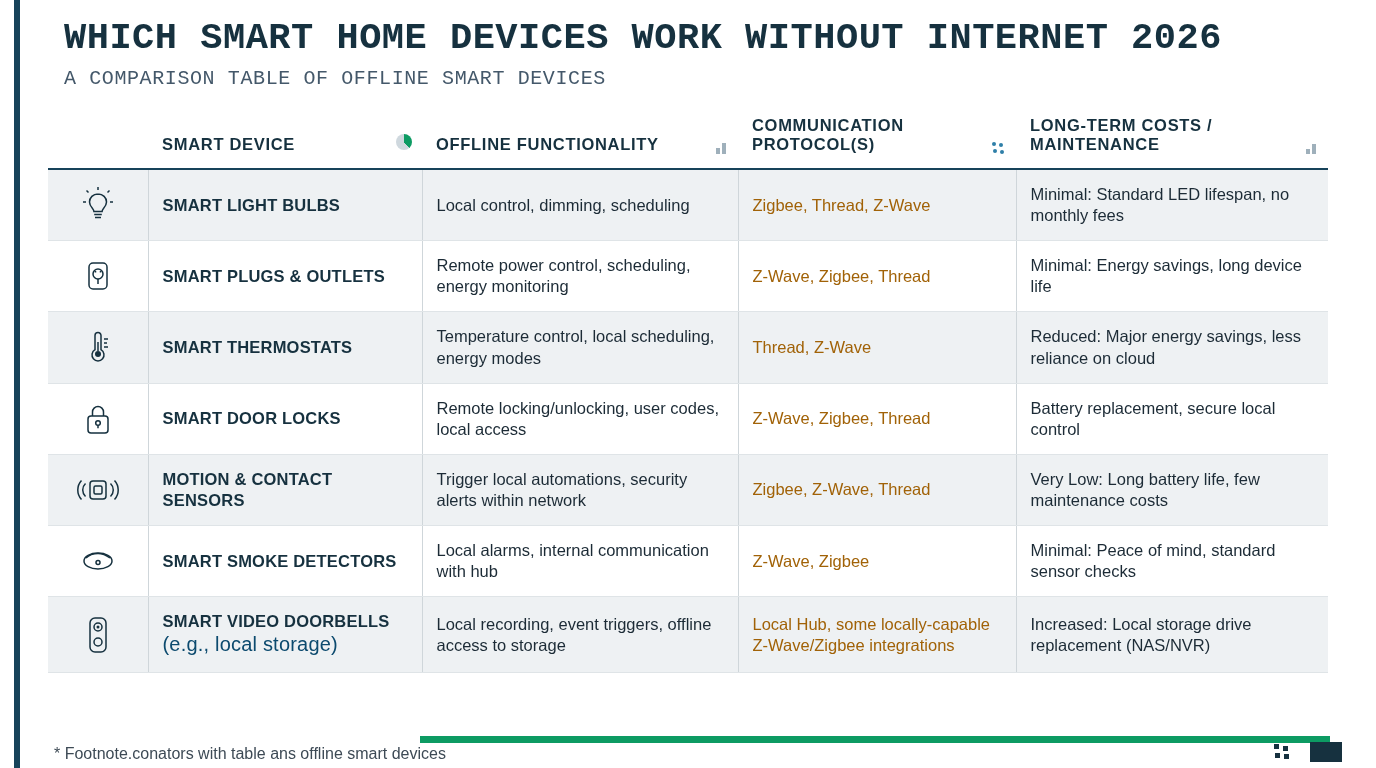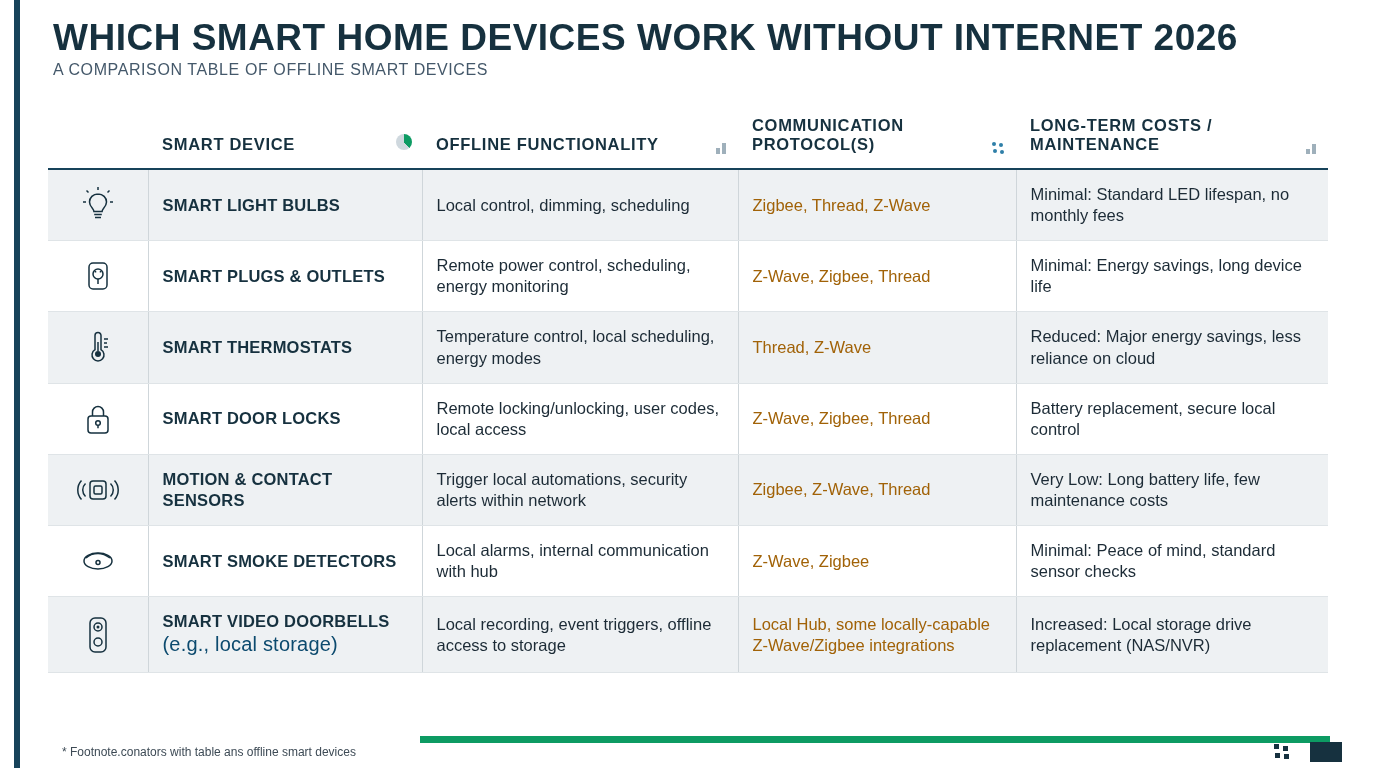--- a/index.html
+++ b/index.html
@@ -17,35 +17,36 @@
   }
   
   .left-rail {
     position: absolute;
     left: 14px; top: 0; bottom: 0;
     width: 6px;
     background: #17435a;
   }
   .header {
     position: absolute;
-    left: 53px; top: 18px;
+    left: 64px; top: 18px;
     width: 1290px;
+    font-family: Liberation Mono, monospace;
   }
   .title {
     font-size: 37px;
     font-weight: bold;
     letter-spacing: 0.5px;
     color: #16313f;
     line-height: 1.1;
     margin: 0;
     white-space: nowrap;
   }
   .subtitle {
-    margin-top: 2px;
-    font-size: 16px;
+    margin-top: 8px;
+    font-size: 20px;
     letter-spacing: 0.6px;
     color: #44586a;
     font-weight: normal;
   }
   .table-wrap {
     position: absolute;
     left: 48px; top: 112px;
     width: 1280px;
   }
   table.cmp {
@@ -106,22 +107,22 @@
   }
   td.icon-cell svg { display: inline-block; vertical-align: middle; }
   .bottom-bar {
     position: absolute;
     left: 420px; top: 736px;
     width: 910px; height: 7px;
     background: #0d9b63;
   }
   .footnote {
     position: absolute;
-    left: 62px; top: 745px;
-    font-size: 12px;
+    left: 54px; top: 745px;
+    font-size: 16px;
     color: #3d4a55;
   }
   .deco-sq {
     position: absolute;
     right: 34px; bottom: 6px;
     width: 32px; height: 20px;
     background: #16313f;
   }
   .deco-dots {
     position: absolute;

